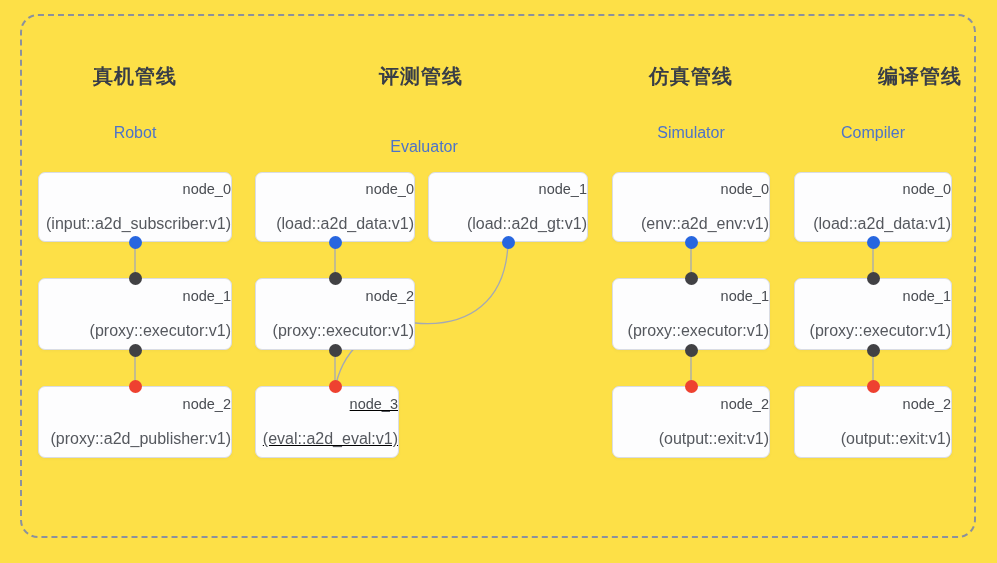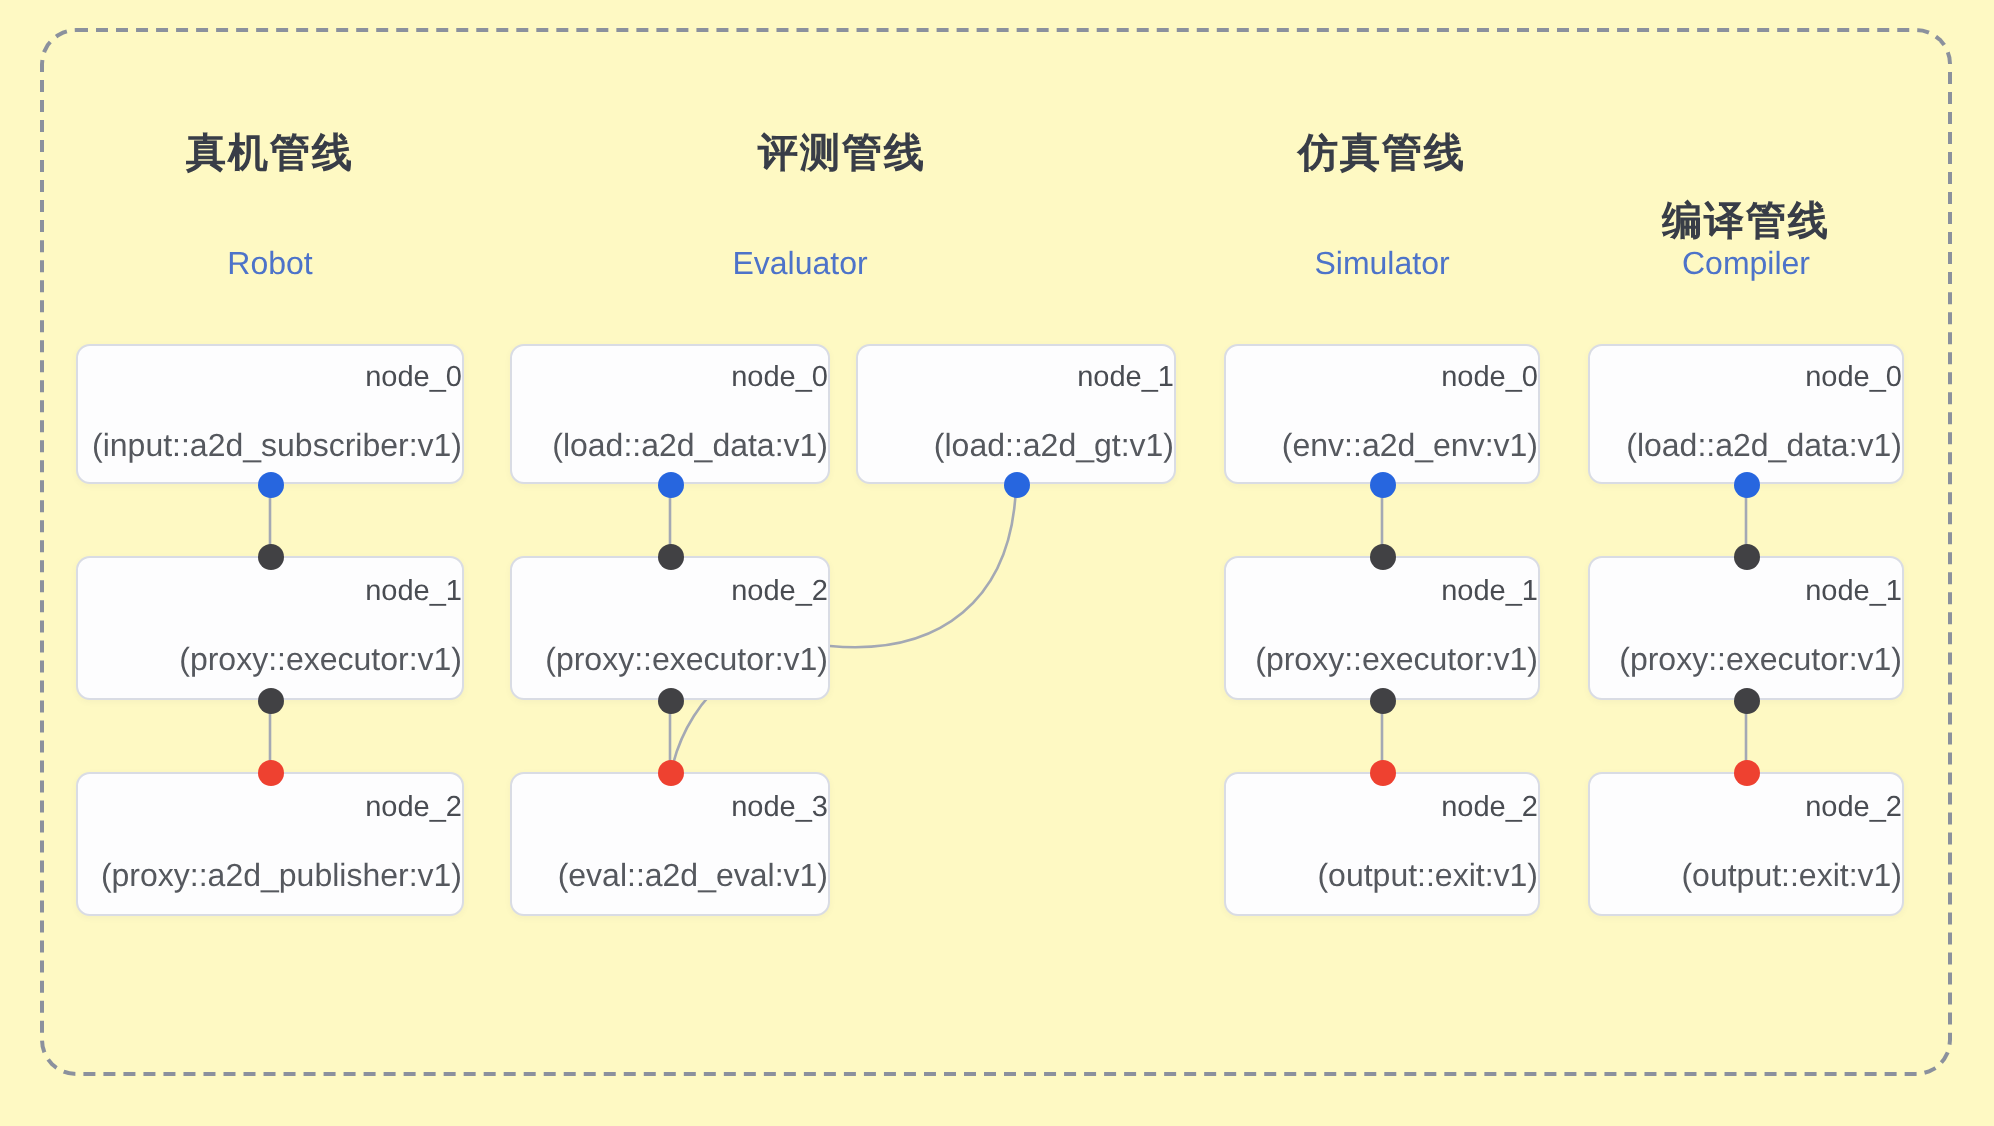--- a/index.html
+++ b/index.html
@@ -5,21 +5,21 @@
   html, body {
     margin: 0;
     padding: 0;
     background: #e3e8f5;
     font-family: "Liberation Sans", "DejaVu Sans", sans-serif;
   }
   .stage {
     position: relative;
     width: 997px;
     height: 563px;
-    background: #fef9c3;
+    background: #fde047;
     overflow: hidden;
   }
   .dashed-frame {
     position: absolute;
     left: 20px;
     top: 14px;
     width: 952px;
     height: 520px;
     border: 2px dashed #8b919d;
     border-radius: 18px;
@@ -115,38 +115,38 @@
         <div class="node-type">(proxy::executor:v1)</div>
       </div>
       <div class="port-dot" style="left: 128.5px; top: 271.5px; background: rgb(65, 65, 68);"></div>
       <div class="port-dot" style="left: 128.5px; top: 343.5px; background: rgb(65, 65, 68);"></div>
       <div class="node-box" style="left: 38px; top: 386px; width: 194px; height: 72px;">
         <div class="node-name">node_2</div>
         <div class="node-type">(proxy::a2d_publisher:v1)</div>
       </div>
       <div class="port-dot" style="left: 128.5px; top: 379.5px; background: rgb(238, 65, 48);"></div>
       <div class="pipeline-title-zh" style="left: 421px;">评测管线</div>
-      <div class="pipeline-title-en" style="left: 400px;">Evaluator</div>
+      <div class="pipeline-title-en" style="left: 424px; margin-top: 14px;">Evaluator</div>
       <div class="node-box" style="left: 255px; top: 172px; width: 160px; height: 70px;">
         <div class="node-name">node_0</div>
         <div class="node-type">(load::a2d_data:v1)</div>
       </div>
       <div class="port-dot" style="left: 328.5px; top: 235.5px; background: rgb(39, 102, 223);"></div>
       <div class="node-box" style="left: 428px; top: 172px; width: 160px; height: 70px;">
         <div class="node-name">node_1</div>
         <div class="node-type">(load::a2d_gt:v1)</div>
       </div>
       <div class="port-dot" style="left: 501.5px; top: 235.5px; background: rgb(39, 102, 223);"></div>
       <div class="node-box" style="left: 255px; top: 278px; width: 160px; height: 72px;">
         <div class="node-name">node_2</div>
         <div class="node-type">(proxy::executor:v1)</div>
       </div>
       <div class="port-dot" style="left: 328.5px; top: 271.5px; background: rgb(65, 65, 68);"></div>
       <div class="port-dot" style="left: 328.5px; top: 343.5px; background: rgb(65, 65, 68);"></div>
-      <div class="node-box" style="left: 255px; top: 386px; width: 160px; height: 72px;">
+      <div class="node-box" style="left: 255px; top: 386px; width: 144px; height: 72px; text-decoration: underline;">
         <div class="node-name">node_3</div>
         <div class="node-type">(eval::a2d_eval:v1)</div>
       </div>
       <div class="port-dot" style="left: 328.5px; top: 379.5px; background: rgb(238, 65, 48);"></div>
       <div class="pipeline-title-zh" style="left: 691px; font-family: Liberation Serif, serif;">仿真管线</div>
       <div class="pipeline-title-en" style="left: 691px;">Simulator</div>
       <div class="node-box" style="left: 612px; top: 172px; width: 158px; height: 70px;">
         <div class="node-name">node_0</div>
         <div class="node-type">(env::a2d_env:v1)</div>
       </div>
@@ -155,21 +155,21 @@
         <div class="node-name">node_1</div>
         <div class="node-type">(proxy::executor:v1)</div>
       </div>
       <div class="port-dot" style="left: 684.5px; top: 271.5px; background: rgb(65, 65, 68);"></div>
       <div class="port-dot" style="left: 684.5px; top: 343.5px; background: rgb(65, 65, 68);"></div>
       <div class="node-box" style="left: 612px; top: 386px; width: 158px; height: 72px;">
         <div class="node-name">node_2</div>
         <div class="node-type">(output::exit:v1)</div>
       </div>
       <div class="port-dot" style="left: 684.5px; top: 379.5px; background: rgb(238, 65, 48);"></div>
-      <div class="pipeline-title-zh" style="left: 873px; margin-top: 34px;">编译管线</div>
+      <div class="pipeline-title-zh" style="left: 920px;">编译管线</div>
       <div class="pipeline-title-en" style="left: 873px;">Compiler</div>
       <div class="node-box" style="left: 794px; top: 172px; width: 158px; height: 70px;">
         <div class="node-name">node_0</div>
         <div class="node-type">(load::a2d_data:v1)</div>
       </div>
       <div class="port-dot" style="left: 866.5px; top: 235.5px; background: rgb(39, 102, 223);"></div>
       <div class="node-box" style="left: 794px; top: 278px; width: 158px; height: 72px;">
         <div class="node-name">node_1</div>
         <div class="node-type">(proxy::executor:v1)</div>
       </div>

